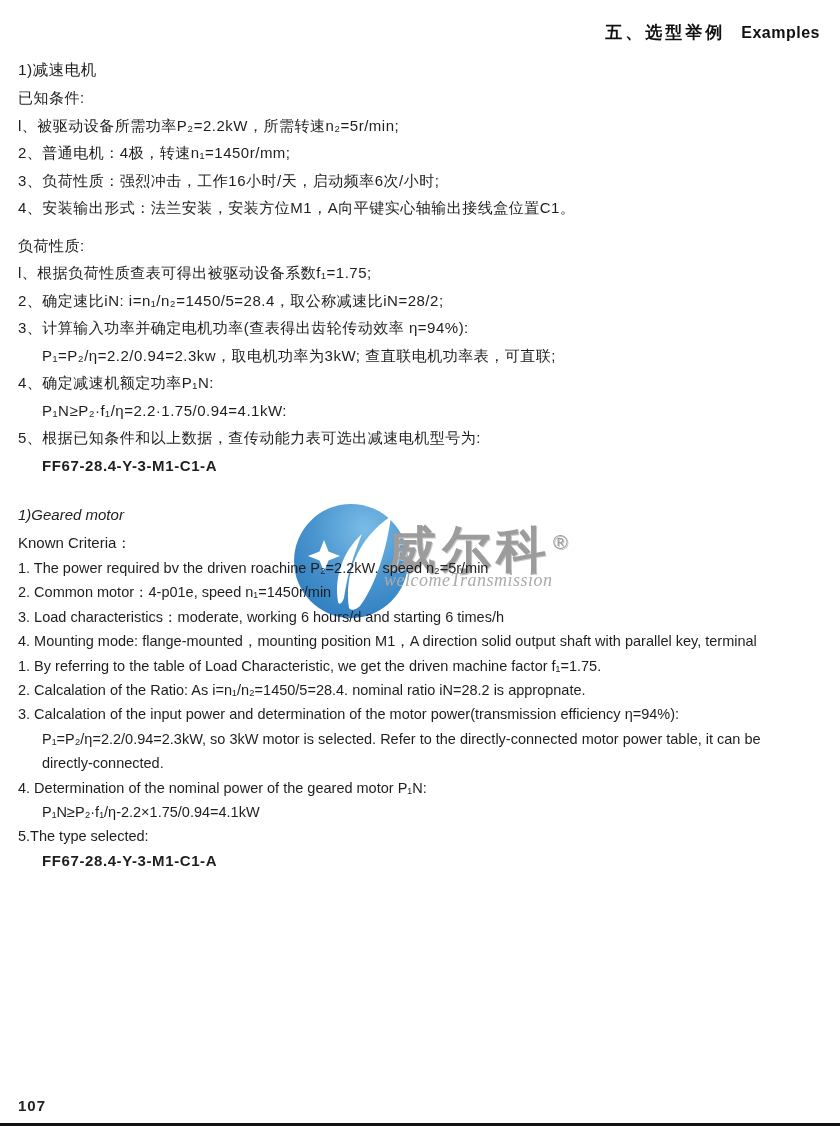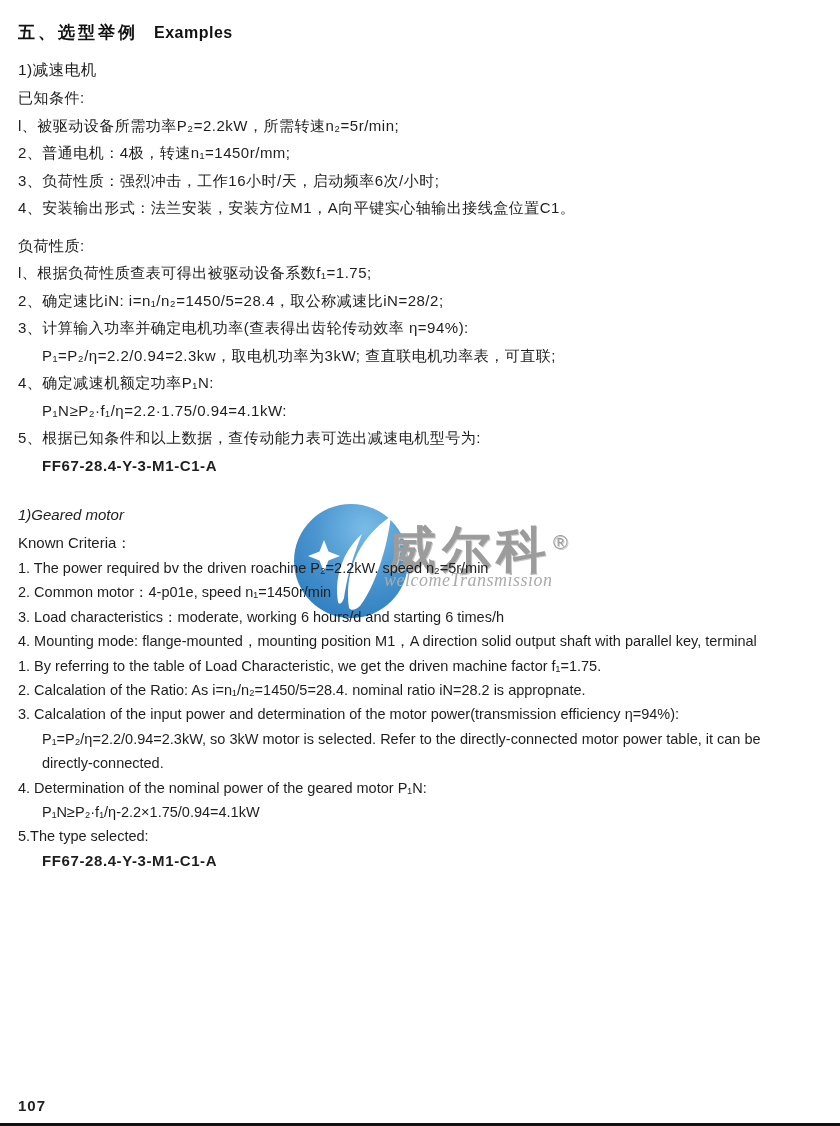--- a/index.html
+++ b/index.html
@@ -5,21 +5,21 @@
   html,body{margin:0;padding:0;background:#fff;}
   .page{
     position:relative;
     width:840px;height:1126px;
     background:#ffffff;
     overflow:hidden;
     font-family:"Liberation Sans","DejaVu Sans",sans-serif;
     color:#1e1e1e;
   }
   .content{position:relative;z-index:2;padding:20px 20px 0 18px;}
-  .title{margin:0;font-size:17px;font-weight:bold;line-height:26px;color:#111;}
+  .title{margin:0;font-size:17px;font-weight:bold;line-height:26px;color:#111;text-align:right;}
   .title .t-zh{letter-spacing:3px;}
   .title .t-en{margin-left:16px;letter-spacing:0.5px;font-size:16px;}
   p{margin:0;}
   .zh{font-size:15px;line-height:27.5px;letter-spacing:0.5px;}
   .zh-h{font-size:15.5px;line-height:28px;margin-top:10px;font-weight:normal;}
   .gap-top{margin-top:10px;}
   .en{font-size:14.5px;line-height:24.4px;}
   .en-h{font-size:15px;line-height:27.5px;}
   .en-first{margin-top:22px;font-style:italic;}
   .sel-steps{margin-top:6px;}

